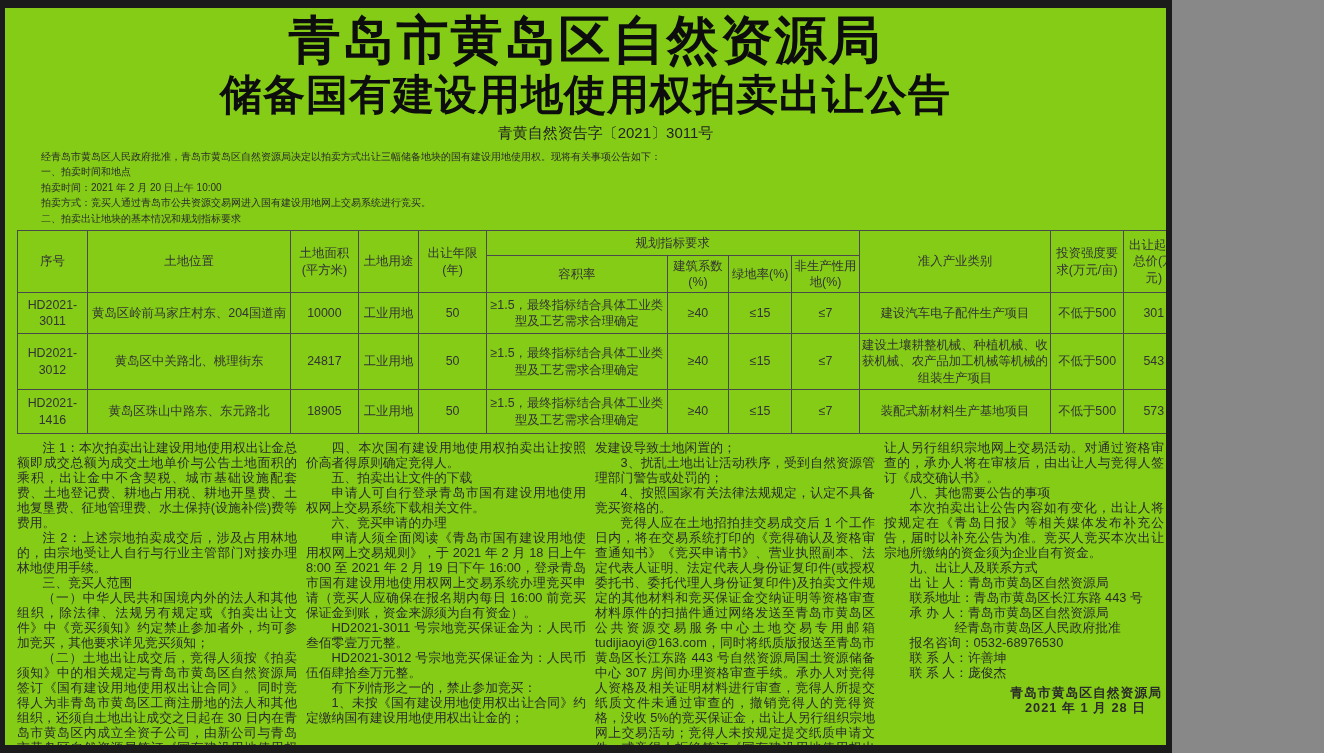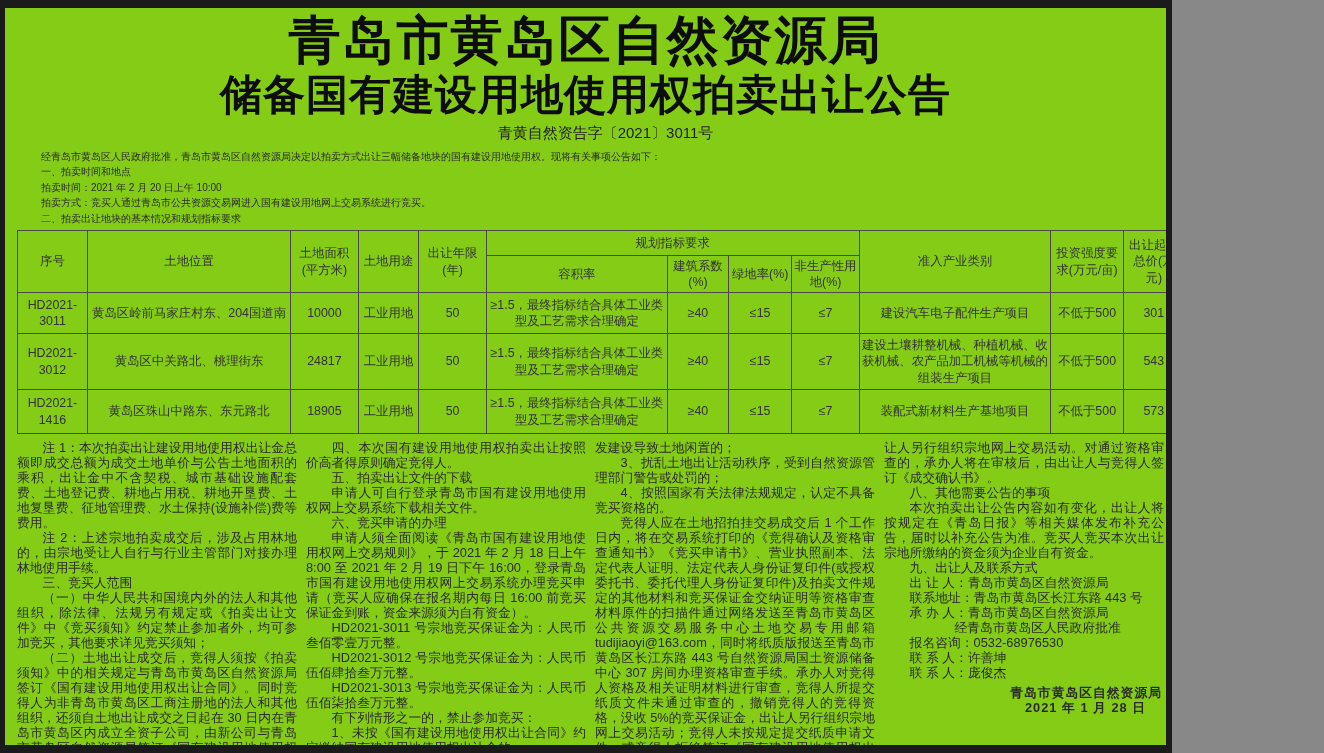--- a/index.html
+++ b/index.html
@@ -145,21 +145,20 @@
         <p>（三）竞买人须独立竞买。</p>
       </div>
       <div class="col">
         <p>四、本次国有建设用地使用权拍卖出让按照价高者得原则确定竞得人。</p>
         <p>五、拍卖出让文件的下载</p>
         <p>申请人可自行登录青岛市国有建设用地使用权网上交易系统下载相关文件。</p>
         <p>六、竞买申请的办理</p>
         <p>申请人须全面阅读《青岛市国有建设用地使用权网上交易规则》，于 2021 年 2 月 18 日上午 8:00 至 2021 年 2 月 19 日下午 16:00，登录青岛市国有建设用地使用权网上交易系统办理竞买申请（竞买人应确保在报名期内每日 16:00 前竞买保证金到账，资金来源须为自有资金）。</p>
         <p>HD2021-3011 号宗地竞买保证金为：人民币叁佰零壹万元整。</p>
         <p>HD2021-3012 号宗地竞买保证金为：人民币伍佰肆拾叁万元整。</p>
-        <p>HD2021-3013 号宗地竞买保证金为：人民币伍佰柒拾叁万元整。</p>
         <p>有下列情形之一的，禁止参加竞买：</p>
         <p>1、未按《国有建设用地使用权出让合同》约定缴纳国有建设用地使用权出让金的；</p>
       </div>
       <div class="col">
         <p class="cont">发建设导致土地闲置的；</p>
         <p>3、扰乱土地出让活动秩序，受到自然资源管理部门警告或处罚的；</p>
         <p>4、按照国家有关法律法规规定，认定不具备竞买资格的。</p>
         <p>竞得人应在土地招拍挂交易成交后 1 个工作日内，将在交易系统打印的《竞得确认及资格审查通知书》《竞买申请书》、营业执照副本、法定代表人证明、法定代表人身份证复印件(或授权委托书、委托代理人身份证复印件)及拍卖文件规定的其他材料和竞买保证金交纳证明等资格审查材料原件的扫描件通过网络发送至青岛市黄岛区公共资源交易服务中心土地交易专用邮箱 tudijiaoyi@163.com，同时将纸质版报送至青岛市黄岛区长江东路 443 号自然资源局国土资源储备中心 307 房间办理资格审查手续。承办人对竞得人资格及相关证明材料进行审查，竞得人所提交纸质文件未通过审查的，撤销竞得人的竞得资格，没收 5%的竞买保证金，出让人另行组织宗地网上交易活动；竞得人未按规定提交纸质申请文件，或竞得人拒绝签订《国有建设用地使用权出让合同》的，应该撤销竞得人的竞得资格，没收全部竞买保证金。竞价结果无效，出</p>
       </div>
       <div class="col">

